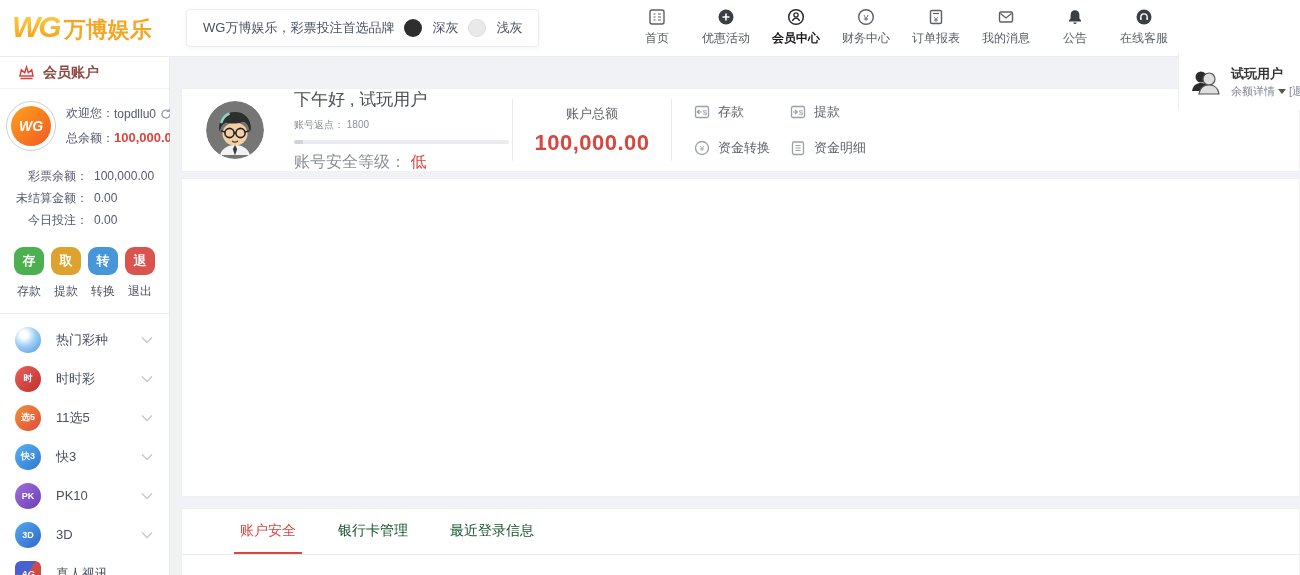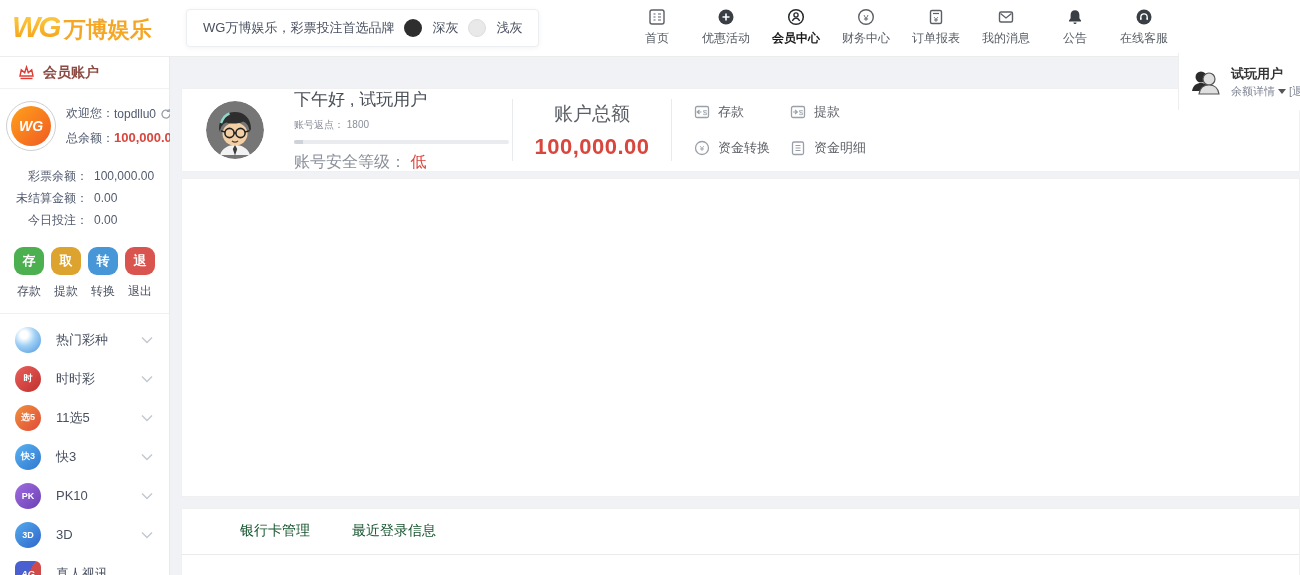--- a/index.html
+++ b/index.html
@@ -81,21 +81,21 @@
   .avatar { width:58px; height:58px; border-radius:50%; overflow:hidden; margin-left:24px; flex:none; }
   .pinfo { margin-left:30px; width:218px; }
   .greet { font-size:17px; color:#464c54; margin-bottom:7px; white-space:nowrap; }
   .rebate { font-size:10px; color:#8a8f99; }
   .pbar { width:215px; height:4px; background:#e9ebef; border-radius:2px; margin:8px 0 8px 0; overflow:hidden; }
   .pbar-fill { width:4%; height:100%; background:#cfd3d9; }
   .security { font-size:16px; color:#8a8f99; }
   .security b { color:#d9463e; font-weight:normal; }
   .vdiv { width:1px; height:62px; background:#e8eaec; }
   .total-block { width:158px; text-align:center; }
-  .total-label { font-size:19px; color:#5c6066; margin-bottom:7px; }
+  .total-label { font-size:13px; color:#5c6066; margin-bottom:7px; }
   .total-value { font-size:22px; font-weight:bold; color:#d9463e; letter-spacing:.5px; }
   .quick { margin-left:22px; display:grid; grid-template-columns:96px 110px; row-gap:18px; }
   .qa { display:flex; align-items:center; gap:8px; font-size:13px; color:#5c6066; cursor:pointer; white-space:nowrap; }
 
   .wallet-card { margin-top:6px; height:319px; display:flex; align-items:flex-start; overflow:hidden; }
   .wcol { width:122px; flex:none; border-right:1px solid #ebebeb; }
 
   .tabs-card { margin-top:11px; height:80px; }
   .tabbar { height:46px; display:flex; align-items:stretch; gap:30px; padding-left:52px; border-bottom:1px solid #e8eaec; }
   .tab { font-size:14px; color:#14532d; display:flex; align-items:center; padding:0 6px; cursor:pointer; border-bottom:2px solid transparent; }
@@ -476,17 +476,18 @@
         
       </div>
       <div class="wcol">
         
       </div>
     </section>
 
   <section class="card tabs-card">
     <div class="tabbar">
 
+    <div class="tab active">账户安全</div>
         <div class="tab">银行卡管理</div>
         <div class="tab">最近登录信息</div>
       </div>
   </section>
 </main>
 
 </body></html>

